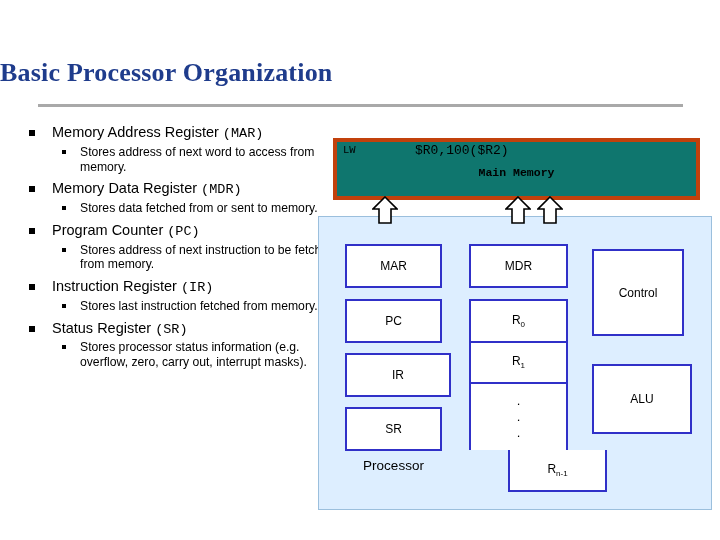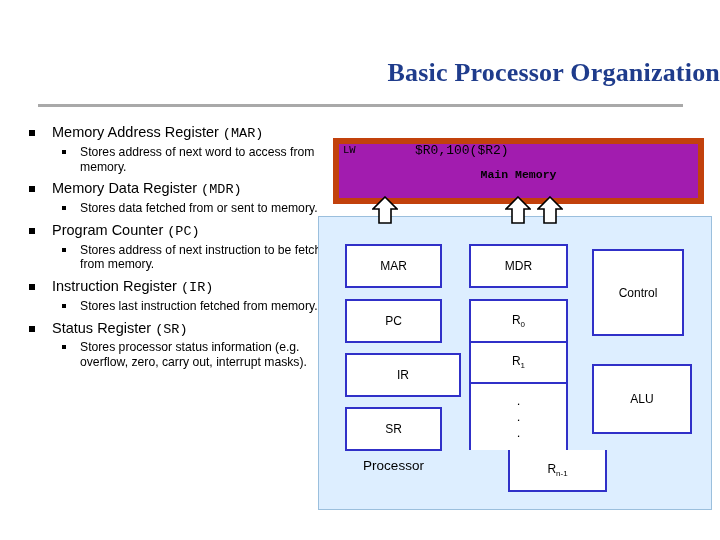--- a/index.html
+++ b/index.html
@@ -18,21 +18,21 @@
     position: absolute;
     left: 0; top: 0;
     width: 720px; height: 540px;
   }
   
   .title {
     position: absolute;
     left: 0;
     top: 58px;
     width: 720px;
-    text-align: right;
+    text-align: left;
     font-family: "Liberation Serif", serif;
     font-weight: bold;
     font-size: 26px;
     color: #1f3c8c;
     letter-spacing: 0.2px;
   }
   .title-rule {
     position: absolute;
     left: 38px;
     top: 104px;
@@ -93,22 +93,22 @@
     height: 292px;
     background: #ddeeff;
     border: 1px solid #9bbfdd;
   }
   .memory-box {
     position: absolute;
     left: 333px;
     top: 138px;
     width: 359px;
     height: 54px;
-    border: 6px solid #c2410c;
-    background: #a21caf;
+    border: 4px solid #c2410c;
+    background: #0f766e;
   }
   .memory-lw {
     position: absolute;
     left: 343px;
     top: 144px;
     font-family: "Liberation Mono", monospace;
     font-size: 10.5px;
     color: #000000;
   }
   .memory-instr {
@@ -146,21 +146,21 @@
     display: flex;
     align-items: center;
     justify-content: center;
     font-size: 12px;
     color: #000000;
   }
   .box-mar  { left: 345px; top: 244px; width: 97px;  height: 44px; }
   .box-mdr  { left: 469px; top: 244px; width: 99px;  height: 44px; }
   .box-pc   { left: 345px; top: 299px; width: 97px;  height: 44px; }
   .box-r0   { left: 469px; top: 299px; width: 99px;  height: 44px; }
-  .box-ir   { left: 345px; top: 353px; width: 116px;  height: 44px; }
+  .box-ir   { left: 345px; top: 353px; width: 106px;  height: 44px; }
   .box-r1   { left: 469px; top: 343px; width: 99px;  height: 41px; border-top: none; }
   .box-dots { left: 469px; top: 384px; width: 99px;  height: 66px; border-top: none; border-bottom: none; }
   .box-sr   { left: 345px; top: 407px; width: 97px;  height: 44px; }
   .box-rn   { left: 469px; top: 450px; width: 99px;  height: 42px; border-top: none; margin-left: 39px; }
   .box-control { left: 592px; top: 249px; width: 92px; height: 87px; }
   .box-alu  { left: 592px; top: 364px; width: 100px; height: 70px; }
 
   .processor-label {
     position: absolute;
     left: 345px;

